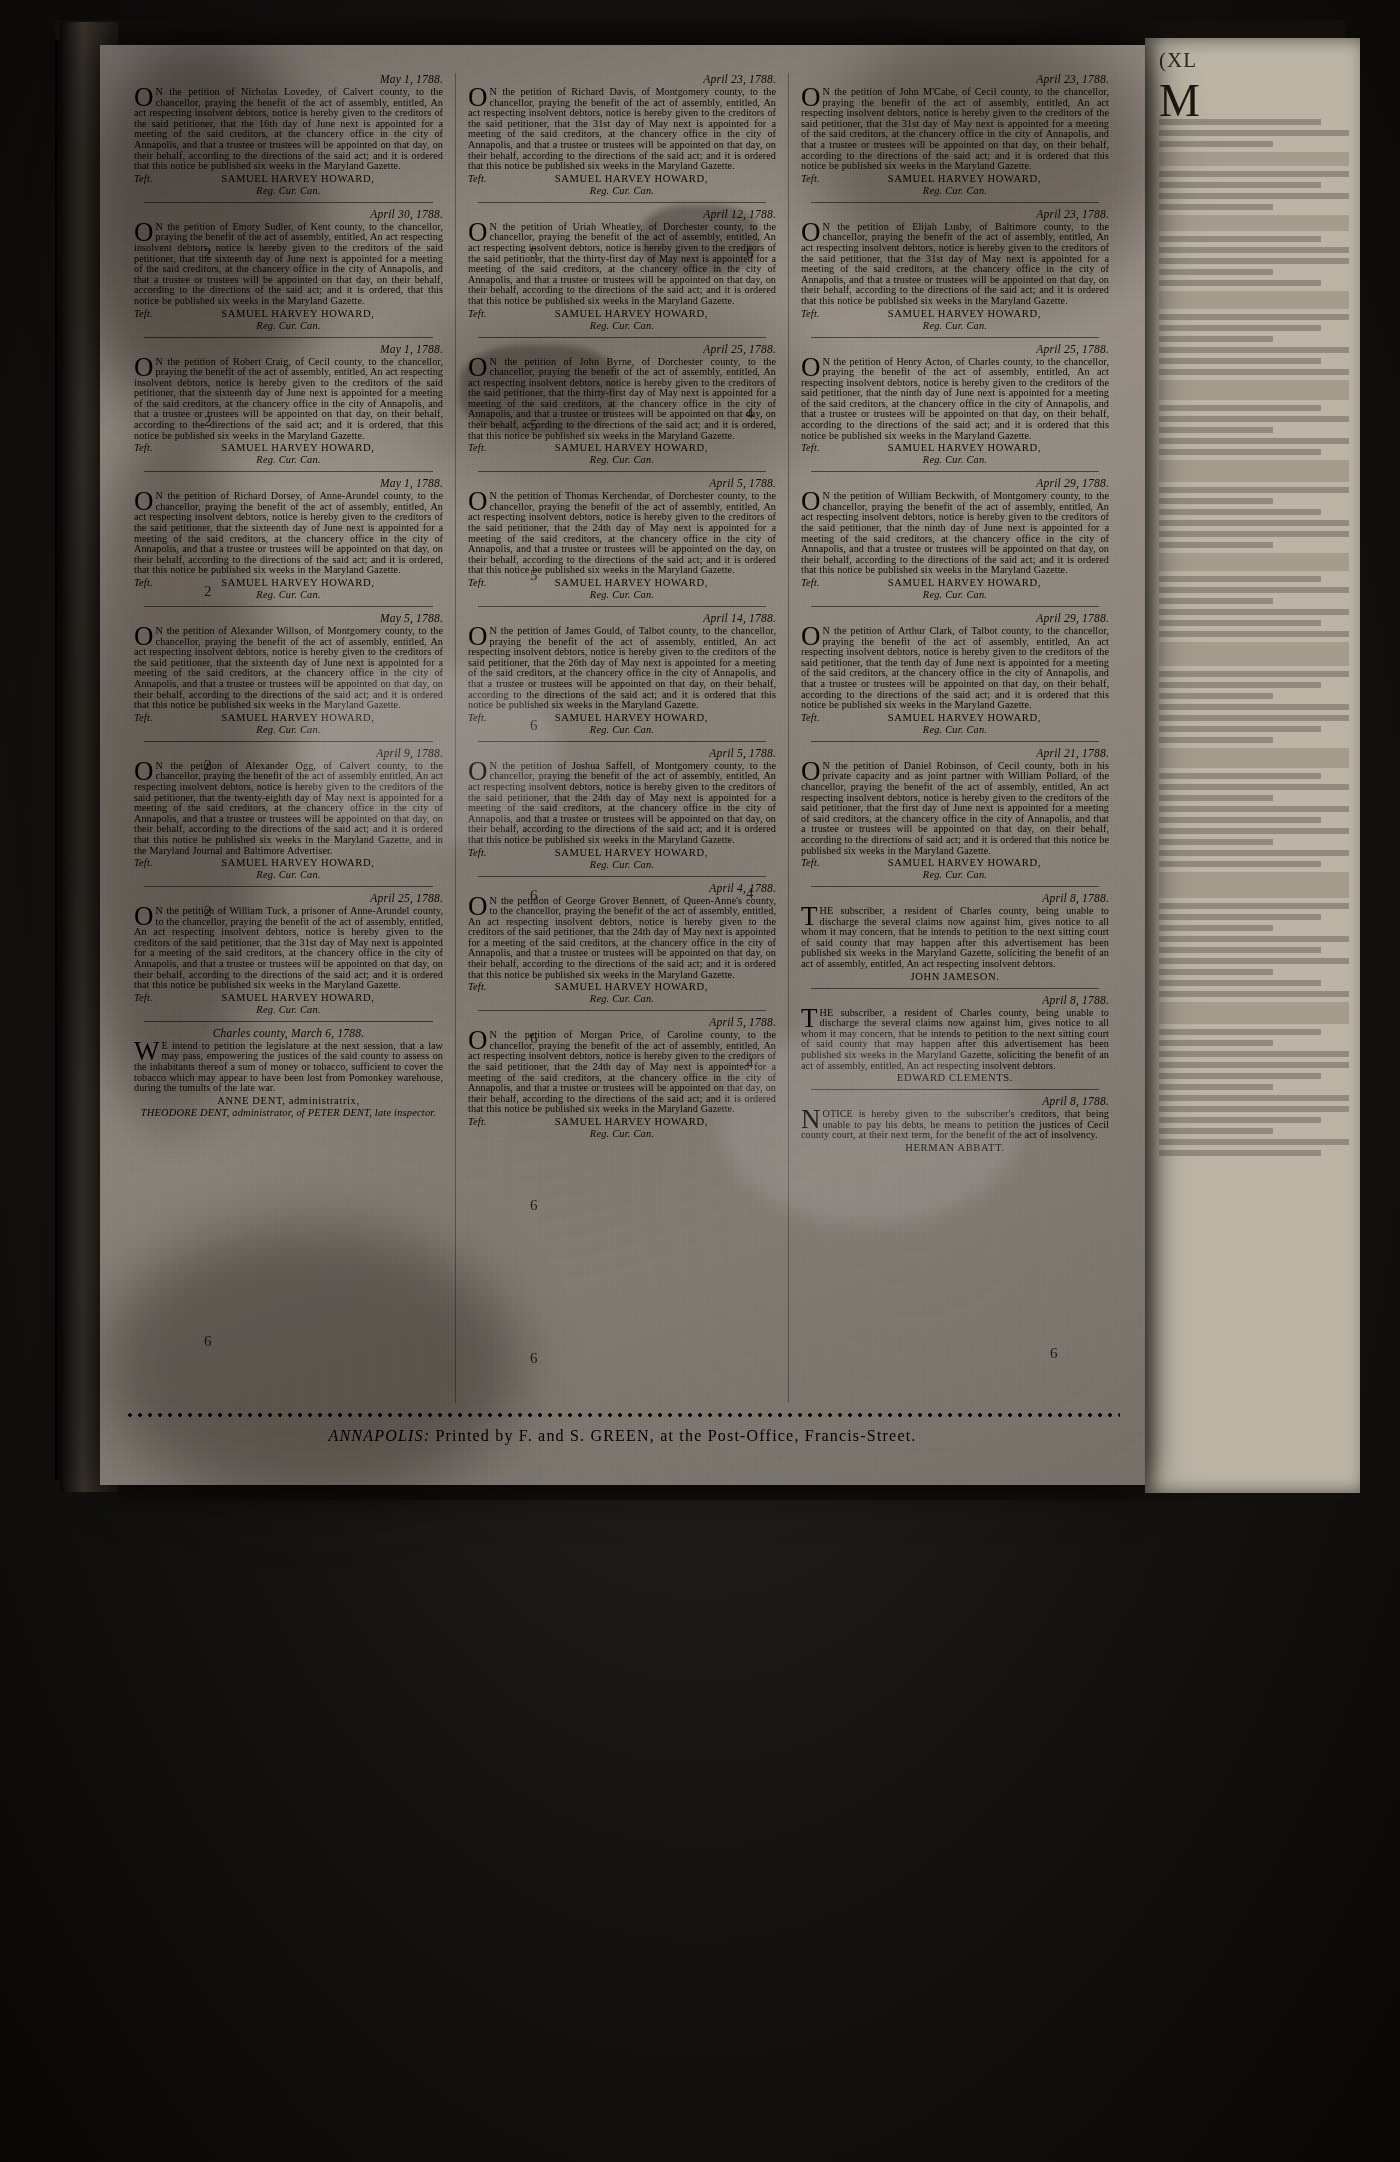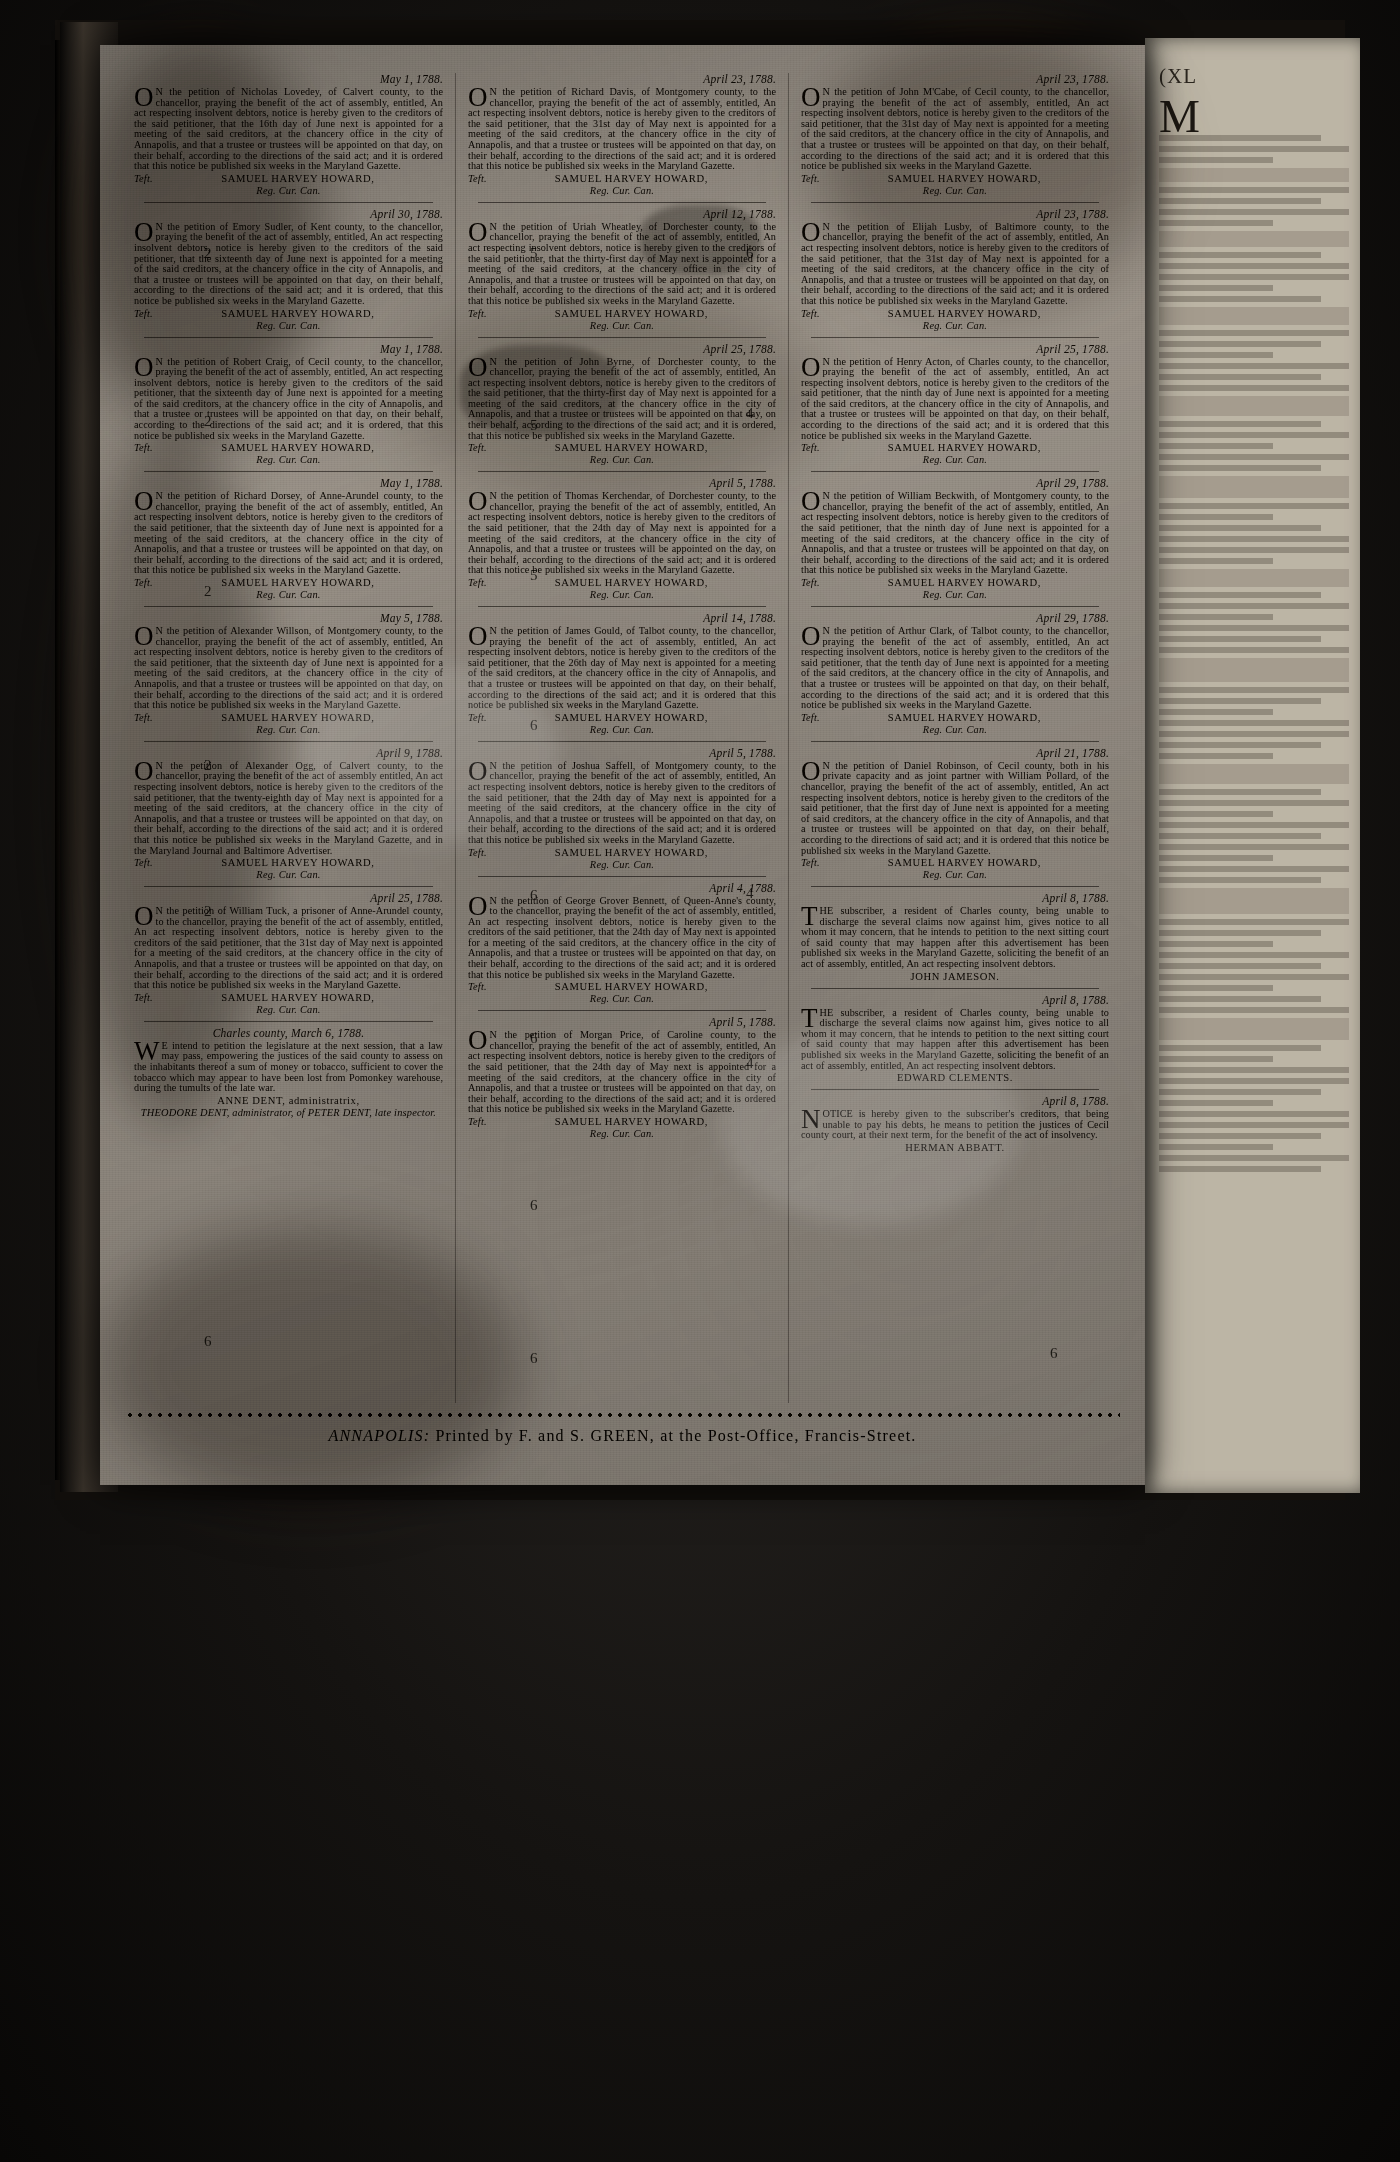--- a/index.html
+++ b/index.html
@@ -16,21 +16,21 @@
   .gutter{position:absolute;left:60px;top:22px;width:58px;height:1470px;
           background:linear-gradient(90deg,#090807 0%,#3a332b 40%,#1d1915 100%);}
   .edge-left{position:absolute;left:55px;top:40px;width:14px;height:1440px;
              background:linear-gradient(90deg,#000 0%,#262019 100%);}
 
   
   .page-right{position:absolute;left:1145px;top:38px;width:215px;height:1455px;
               background:#b9b2a3;
               box-shadow:inset 6px 0 18px rgba(0,0,0,.55);
               filter:contrast(1.05);}
-  .page-right .rcol{position:absolute;left:14px;top:20px;width:190px;height:1420px;
+  .page-right .rcol{position:absolute;left:14px;top:4px;width:190px;height:1420px;
                     overflow:hidden;}
   .page-right .rline{height:6px;margin-bottom:5px;background:#6a6257;opacity:.5;}
   .page-right .rline.s{width:60%;}
   .page-right .rline.m{width:85%;}
   .page-right .rline.g{opacity:.28;}
   .page-right .rhead{font-size:21px;color:#2f2a23;letter-spacing:1px;margin:6px 0 10px;}
   .page-right .rdrop{font-size:46px;line-height:36px;color:#201c17;float:left;margin-right:4px;}
 
   
   .page{position:absolute;left:100px;top:45px;width:1045px;height:1440px;

